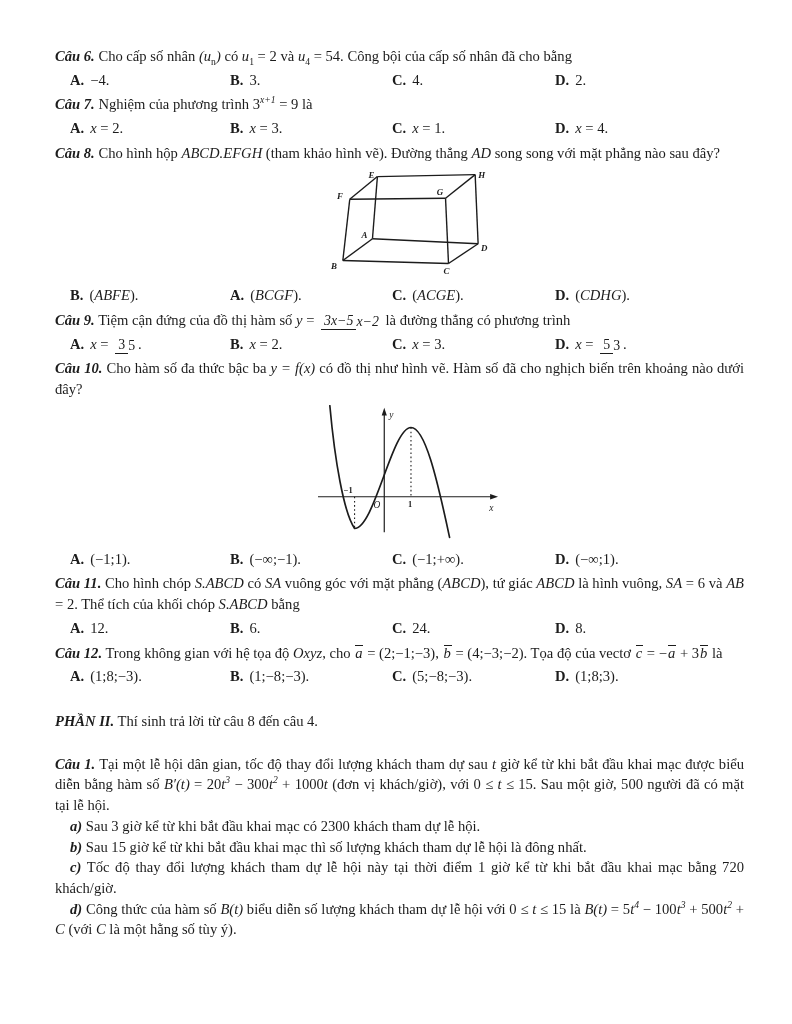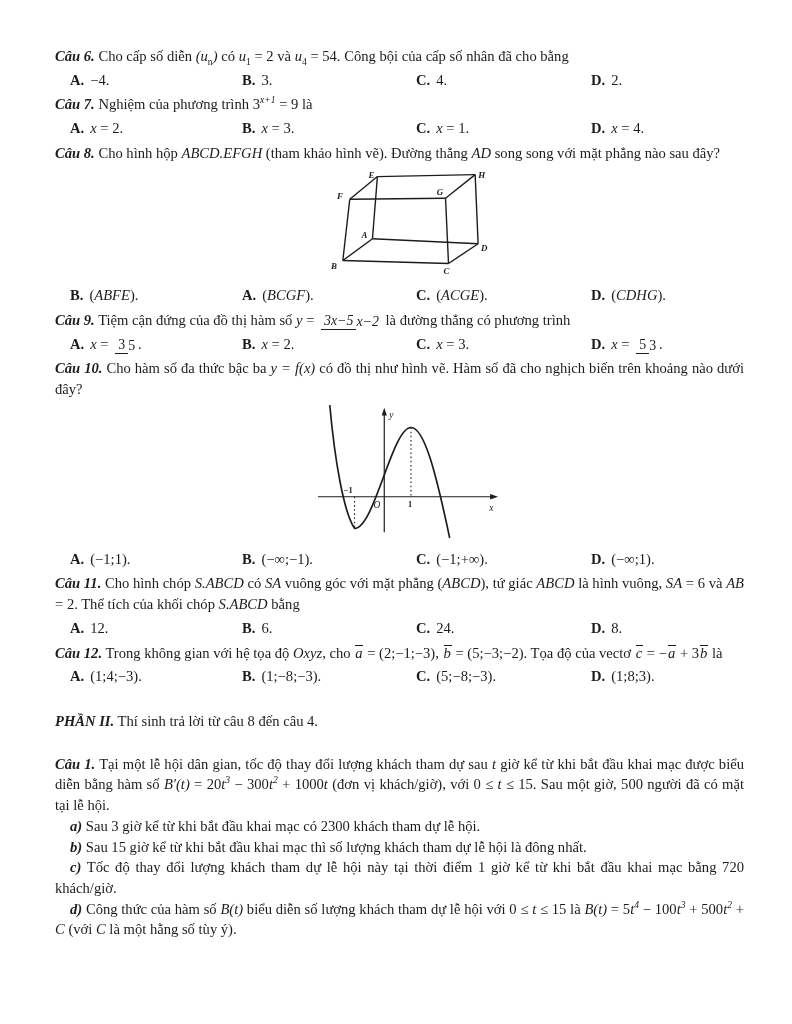--- a/index.html
+++ b/index.html
@@ -11,21 +11,21 @@
     text-align:justify;overflow:hidden;position:relative;
   }
   p{margin:0;}
   strong{font-weight:bold;font-style:italic;}
   .m{font-style:italic;}
   sup.ss{font-size:0.66em;font-style:italic;line-height:0;}
   sub.ss{font-size:0.66em;line-height:0;}
   .q{margin:0 0 4px 0;}
   .opts{
     display:grid;grid-template-columns:160px 162px 163px auto;
-    margin:3px 0 3px 15px;text-align:left;align-items:center;gap:12px;
+    margin:3px 0 3px 15px;text-align:left;align-items:center;
   }
   .opt{white-space:nowrap;}
   .ol{font-weight:bold;margin-right:6px;}
   .frac{
     display:inline-flex;flex-direction:row;text-align:center;
     vertical-align:middle;line-height:1.08;margin:0 3px;font-size:0.95em;
   }
   .frac .fn{border-bottom:1.1px solid #1c1c1c;padding:0 3px 0.5px;}
   .frac .fd{padding-top:0.5px;}
   .frac.it{font-style:italic;}
@@ -43,21 +43,21 @@
   .vlabel{font-style:italic;font-weight:bold;font-size:9px;}
   .glabel{font-style:italic;font-size:9.5px;}
   .gnum{font-weight:bold;font-size:8.5px;}
 </style>
 </head>
 <body>
 
 <div class="page">
 
   <section class="q">
-    <p class="stem"><strong>Câu 6.</strong><span> Cho cấp số diễn </span><span class="m">(u</span><sub class="ss">n</sub><span class="m">)</span><span> có </span><span class="m">u</span><sub class="ss">1</sub><span> = 2 và </span><span class="m">u</span><sub class="ss">4</sub><span> = 54. Công bội của cấp số nhân đã cho bằng</span></p>
+    <p class="stem"><strong>Câu 6.</strong><span> Cho cấp số nhân </span><span class="m">(u</span><sub class="ss">n</sub><span class="m">)</span><span> có </span><span class="m">u</span><sub class="ss">1</sub><span> = 2 và </span><span class="m">u</span><sub class="ss">4</sub><span> = 54. Công bội của cấp số nhân đã cho bằng</span></p>
     <div class="opts">
       <div class="opt"><span class="ol">A.</span><span class="ov"><span>−4.</span></span></div>
       <div class="opt"><span class="ol">B.</span><span class="ov"><span>3.</span></span></div>
       <div class="opt"><span class="ol">C.</span><span class="ov"><span>4.</span></span></div>
       <div class="opt"><span class="ol">D.</span><span class="ov"><span>2.</span></span></div>
     </div>
   </section>
 
   <section class="q">
     <p class="stem"><strong>Câu 7.</strong><span> Nghiệm của phương trình 3</span><sup class="ss">x+1</sup><span> = 9 là</span></p>
@@ -164,23 +164,23 @@
     <p class="stem"><strong>Câu 11.</strong><span> Cho hình chóp </span><span class="m">S.ABCD</span><span> có </span><span class="m">SA</span><span> vuông góc với mặt phẳng (</span><span class="m">ABCD</span><span>), tứ giác </span><span class="m">ABCD</span><span> là hình vuông, </span><span class="m">SA</span><span> = 6 và </span><span class="m">AB</span><span> = 2. Thể tích của khối chóp </span><span class="m">S.ABCD</span><span> bằng</span></p>
     <div class="opts">
       <div class="opt"><span class="ol">A.</span><span class="ov"><span>12.</span></span></div>
       <div class="opt"><span class="ol">B.</span><span class="ov"><span>6.</span></span></div>
       <div class="opt"><span class="ol">C.</span><span class="ov"><span>24.</span></span></div>
       <div class="opt"><span class="ol">D.</span><span class="ov"><span>8.</span></span></div>
     </div>
   </section>
 
   <section class="q">
-    <p class="stem"><strong>Câu 12.</strong><span> Trong không gian với hệ tọa độ </span><span class="m">Oxyz</span><span>, cho </span><span class="vec">a</span><span> = (2;−1;−3), </span><span class="vec">b</span><span> = (5;−3;−2). Tọa độ của vectơ </span><span class="vec">c</span><span> = −</span><span class="vec">a</span><span> + 3</span><span class="vec">b</span><span> là</span></p>
+    <p class="stem"><strong>Câu 12.</strong><span> Trong không gian với hệ tọa độ </span><span class="m">Oxyz</span><span>, cho </span><span class="vec">a</span><span> = (2;−1;−3), </span><span class="vec">b</span><span> = (4;−3;−2). Tọa độ của vectơ </span><span class="vec">c</span><span> = −</span><span class="vec">a</span><span> + 3</span><span class="vec">b</span><span> là</span></p>
     <div class="opts">
-      <div class="opt"><span class="ol">A.</span><span class="ov"><span>(1;4;−3).</span></span></div>
+      <div class="opt"><span class="ol">A.</span><span class="ov"><span>(1;8;−3).</span></span></div>
       <div class="opt"><span class="ol">B.</span><span class="ov"><span>(1;−8;−3).</span></span></div>
       <div class="opt"><span class="ol">C.</span><span class="ov"><span>(5;−8;−3).</span></span></div>
       <div class="opt"><span class="ol">D.</span><span class="ov"><span>(1;8;3).</span></span></div>
     </div>
   </section>
 
   <p class="p2-header"><strong>PHẦN II.</strong><span> Thí sinh trả lời từ câu 8 đến câu 4.</span></p>
 
   <section class="q p2-q">
     <p class="stem"><strong>Câu 1.</strong><span> Tại một lễ hội dân gian, tốc độ thay đổi lượng khách tham dự sau </span><span class="m">t</span><span> giờ kể từ khi bắt đầu khai mạc được biểu diễn bằng hàm số </span><span class="m">B′(t)</span><span> = 20</span><span class="m">t</span><sup class="ss">3</sup><span> − 300</span><span class="m">t</span><sup class="ss">2</sup><span> + 1000</span><span class="m">t</span><span> (đơn vị khách/giờ), với 0 ≤ </span><span class="m">t</span><span> ≤ 15. Sau một giờ, 500 người đã có mặt tại lễ hội.</span></p>

